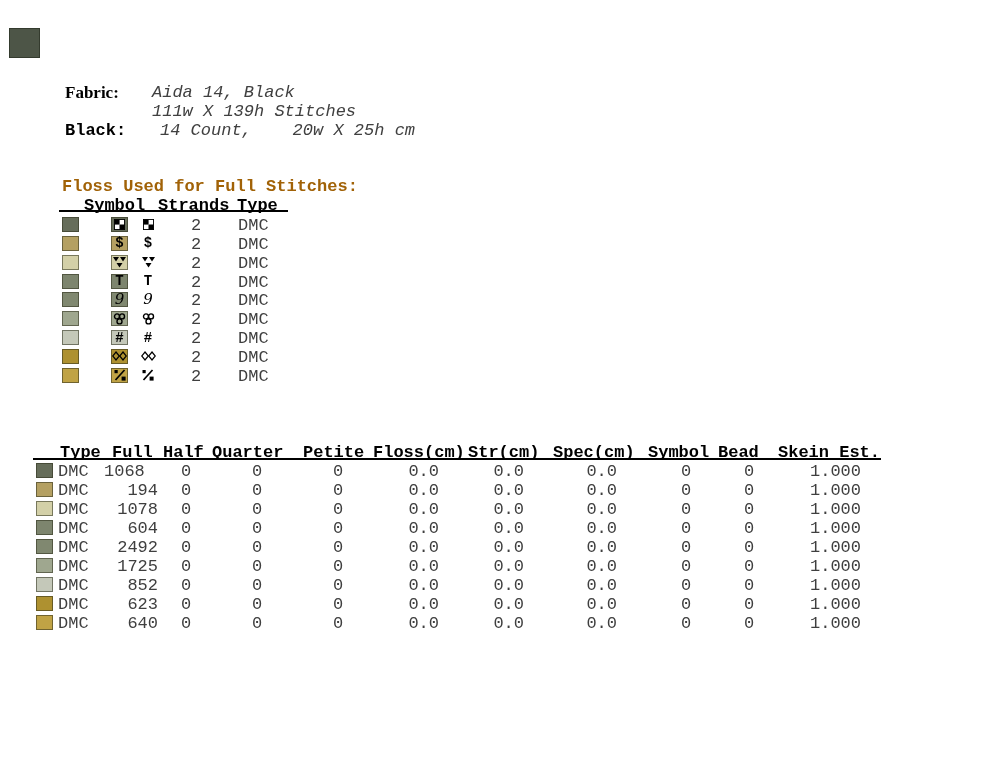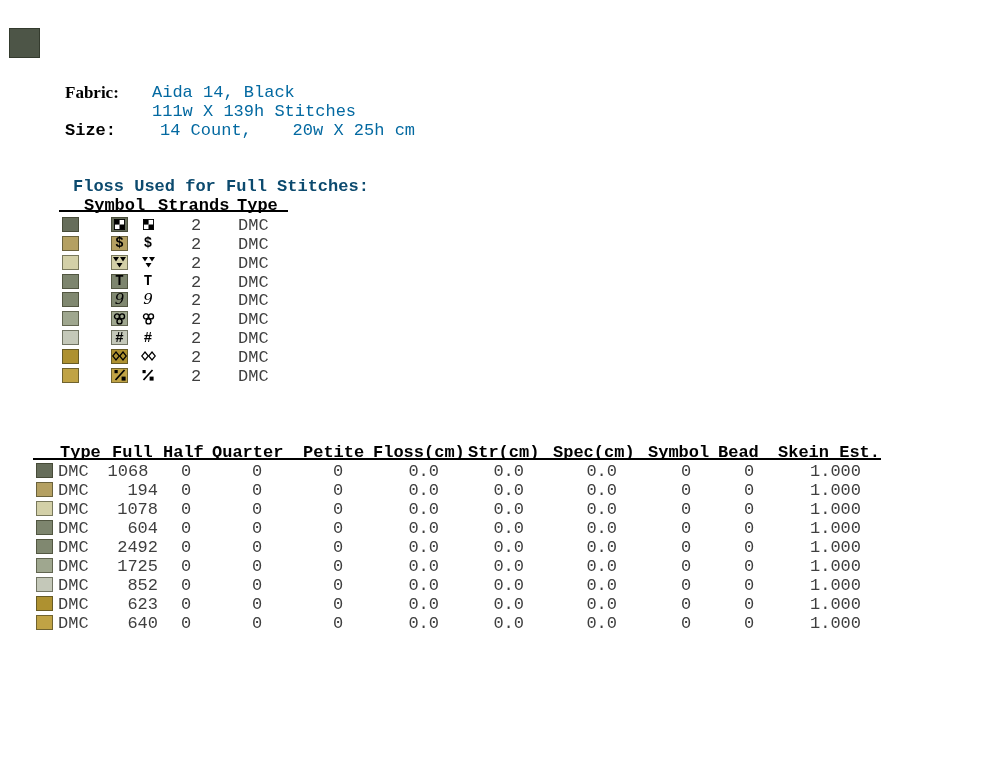--- a/index.html
+++ b/index.html
@@ -1,23 +1,23 @@
 <!DOCTYPE html>
 <html><head>
 <meta charset="utf-8">
 <style>
   html,body{margin:0;padding:0;background:#fff;}
   .page{position:relative;width:1005px;height:762px;background:#ffffff;overflow:hidden;
         font-family:"Liberation Mono","DejaVu Sans Mono",monospace;font-size:17px;color:#424242;}
   .abs{position:absolute;}
   .lbl{font-weight:bold;color:#000;}
-  .val{color:#0369a1;white-space:pre;}
+  .val{color:#404040;white-space:pre;font-style:italic;}
   .corner-swatch{position:absolute;left:9px;top:28px;width:31px;height:30px;
                  background:#4d5547;border:1px solid #343b2e;box-sizing:border-box;}
-  .title{position:absolute;left:62px;top:177px;font-weight:bold;color:#0c4a6e;margin-left:11px;}
+  .title{position:absolute;left:62px;top:177px;font-weight:bold;color:#a16207;}
   .subhead-span{position:absolute;top:196px;font-weight:bold;color:#000;}
   .rule{position:absolute;background:#000;height:2px;}
   .floss-rule{left:59px;top:210px;width:229px;}
   .usage-rule{left:33px;top:458px;width:848px;}
   .swatch{position:absolute;width:17px;height:15px;box-sizing:border-box;
           border:1px solid rgba(45,48,30,0.55);}
   .frow{position:absolute;left:0;width:1005px;height:19px;}
   .urow{position:absolute;left:0;width:1005px;height:19px;}
   .symbg{position:absolute;left:111px;top:0;width:17px;height:15px;box-sizing:border-box;
          border:1px solid rgba(45,48,30,0.55);display:flex;align-items:center;justify-content:center;}
@@ -37,21 +37,21 @@
 <body>
 
 <div class="page">
 
   <div class="corner-swatch"></div>
 
   <div>
     <span class="abs lbl" style="left:65px;top:83px;font-family:Liberation Serif, serif;">Fabric:</span>
     <span class="abs val" style="left:152px;top:83px;">Aida 14, Black</span>
     <span class="abs val" style="left:152px;top:102px;">111w X 139h Stitches</span>
-    <span class="abs lbl" style="left:65px;top:121px;">Size:</span>
+    <span class="abs lbl" style="left:65px;top:121px;">Black:</span>
     <span class="abs val" style="left:160px;top:121px;">14 Count,    20w X 25h cm</span>
   </div>
 
   <div class="title">Floss Used for Full Stitches:</div>
   <span class="subhead-span" style="left:84px;">Symbol</span>
   <span class="subhead-span" style="left:158px;">Strands</span>
   <span class="subhead-span" style="left:237px;">Type</span>
   <div class="rule floss-rule"></div>
   <div id="floss-rows">
       <div class="frow" style="top: 217px;">
@@ -232,21 +232,21 @@
       <span class="uhdr" style="left: 553px;">Spec(cm)</span>
       <span class="uhdr" style="left: 648px;">Symbol</span>
       <span class="uhdr" style="left: 718px;">Bead</span>
       <span class="uhdr" style="left: 778px;">Skein Est.</span>
     </div>
   <div class="rule usage-rule"></div>
   <div id="usage-rows">
       <div class="urow" style="top: 462px;">
         <div class="swatch" style="left: 36px; top: 1px; background: rgb(102, 109, 90);"></div>
         <span class="cell" style="left: 58px; width: 44px; text-align: left;">DMC</span>
-        <span class="cell" style="left: 98px; width: 60px; text-align: center;">1068</span>
+        <span class="cell" style="left: 104px; width: 60px; text-align: left;">1068</span>
         <span class="cell" style="left: 170px; width: 32px; text-align: center;">0</span>
         <span class="cell" style="left: 237px; width: 40px; text-align: center;">0</span>
         <span class="cell" style="left: 318px; width: 40px; text-align: center;">0</span>
         <span class="cell" style="left: 389px; width: 50px; text-align: right;">0.0</span>
         <span class="cell" style="left: 474px; width: 50px; text-align: right;">0.0</span>
         <span class="cell" style="left: 567px; width: 50px; text-align: right;">0.0</span>
         <span class="cell" style="left: 666px; width: 40px; text-align: center;">0</span>
         <span class="cell" style="left: 729px; width: 40px; text-align: center;">0</span>
         <span class="cell" style="left: 801px; width: 60px; text-align: right;">1.000</span>
       </div>

